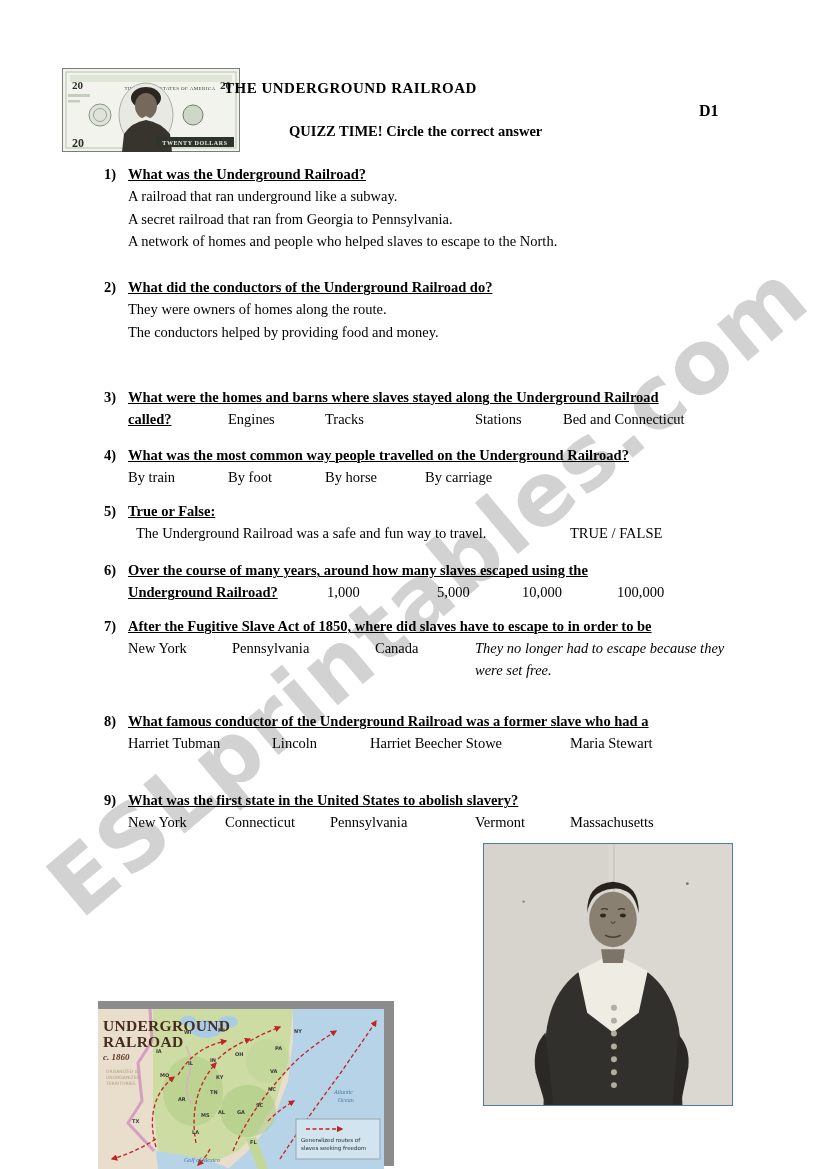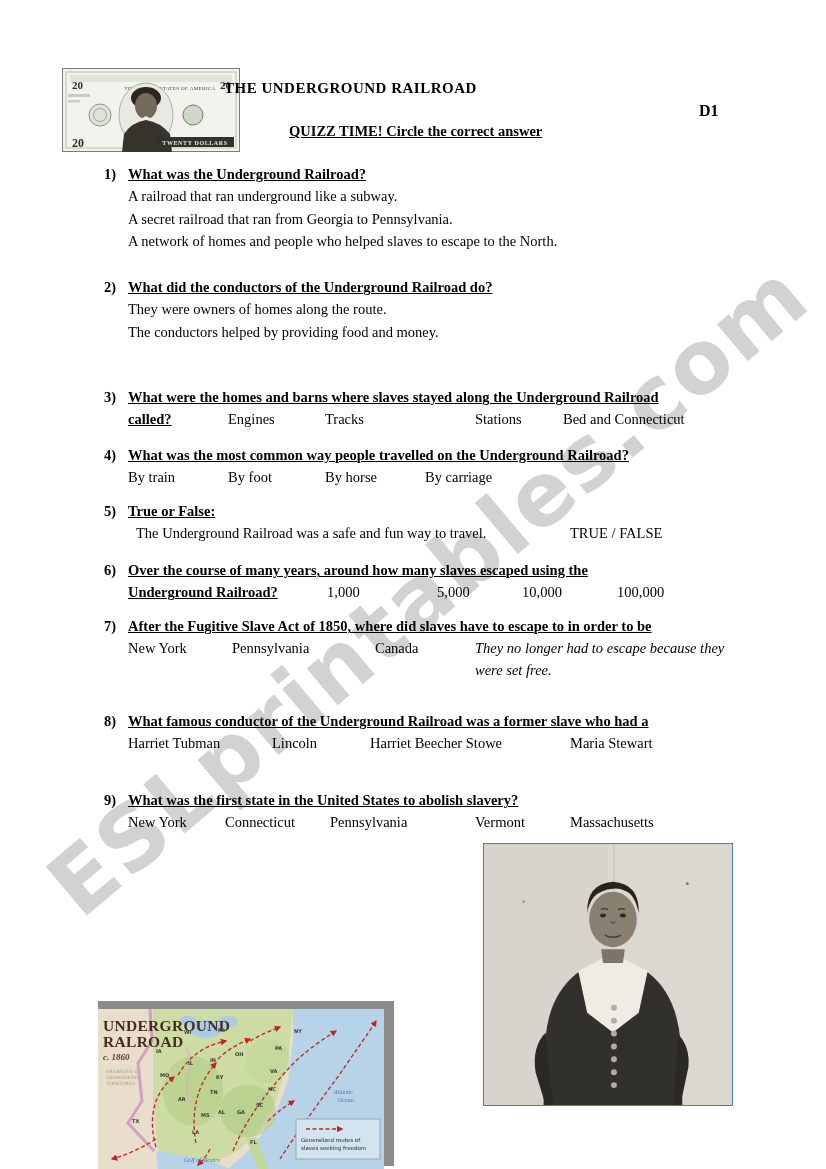--- a/index.html
+++ b/index.html
@@ -15,21 +15,21 @@
     color:#c7c7c7; opacity:0.8; z-index:1;
   }
   .layer { position:absolute; left:0; top:0; width:826px; height:1169px; z-index:2; }
   .title {
     position:absolute; left:224px; top:80px;
     font-size:15px; font-weight:bold; letter-spacing:0.5px;
   }
   .page-label { position:absolute; left:699px; top:62px; font-size:16px; font-weight:bold;margin-top:40px; }
   .subtitle {
     position:absolute; left:289px; top:123px;
-    font-size:14.5px; font-weight:bold; text-decoration:underline;
+    font-size:14.5px; font-weight:bold; 
     text-decoration-thickness:1px;
     text-align:right;
   }
   .bill { position:absolute; left:62px; top:68px; width:196px; height:84px; }
   .q { position:absolute; left:104px; width:670px; font-size:14.5px; line-height:22.3px; }
   .q .qn { position:absolute; left:0; top:0; font-weight:bold; }
   .q .qb { margin-left:24px; position:relative; }
   .q.q10 { left:100px; }
   .q.q10 .qb { margin-left:28px; }
   .qt { font-weight:bold; text-decoration:underline; text-decoration-thickness:1px; }

